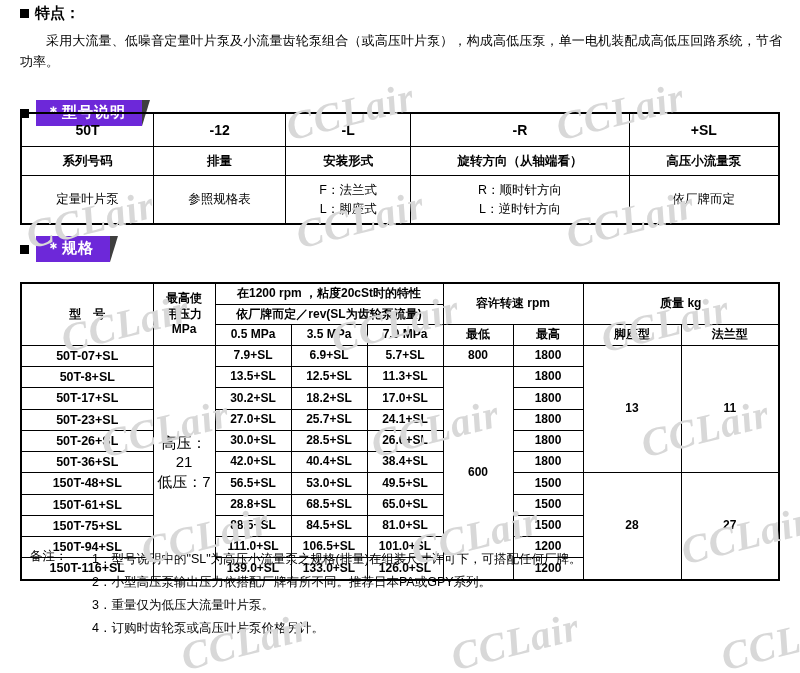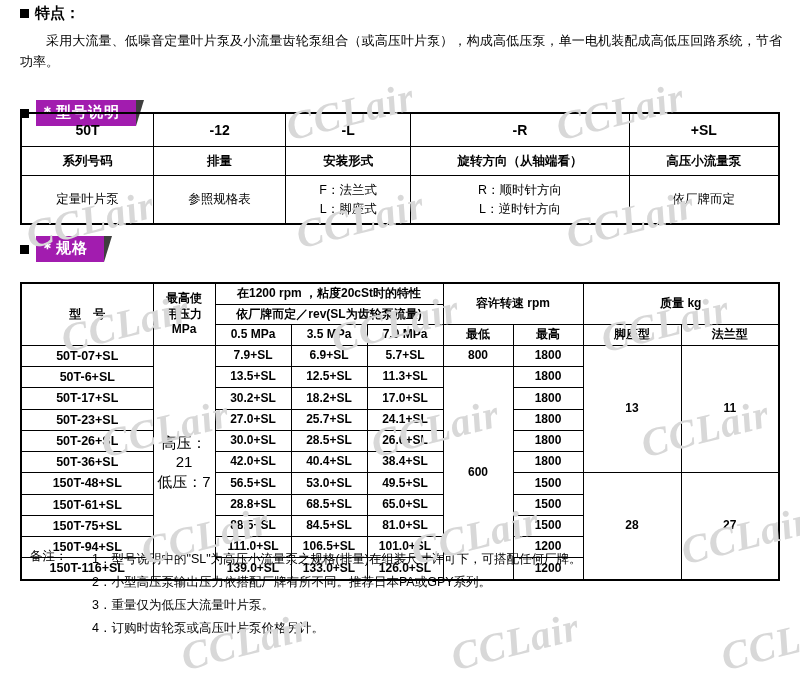--- a/index.html
+++ b/index.html
@@ -42,25 +42,25 @@
     text-indent:2em;
     text-align:justify;
   }
 
   
   .sec{
     position:absolute;
     display:flex;align-items:center;gap:7px;
   }
   .sec .tag{
-    background:#a21caf;
+    background:#6d28d9;
     color:#fff;
     font-weight:bold;
     font-size:15px;
-    padding:3px 16px 4px 4px;
+    padding:3px 16px 4px 10px;
     letter-spacing:1px;
     position:relative;
   }
   .sec .tag:after{
     content:"";
     position:absolute;right:-8px;top:0;
     border-top:0 solid transparent;
     border-bottom:26px solid transparent;
     border-left:8px solid #3f3f3f;
   }
@@ -244,21 +244,21 @@
 低压：7</td>
             <td class="val">7.9+SL</td>
             <td class="val">6.9+SL</td>
             <td class="val">5.7+SL</td>
             <td class="val">800</td>
             <td class="val">1800</td>
             <td rowspan="6" class="val">13</td>
             <td rowspan="6" class="val">11</td>
           </tr>
           <tr>
-            <td class="model">50T-6+SL</td>
+            <td class="model">50T-8+SL</td>
             <td class="val">13.5+SL</td>
             <td class="val">12.5+SL</td>
             <td class="val">11.3+SL</td>
             <td rowspan="10" class="val">600</td>
             <td class="val">1800</td>
           </tr>
           <tr>
             <td class="model">50T-17+SL</td>
             <td class="val">30.2+SL</td>
             <td class="val">18.2+SL</td>

